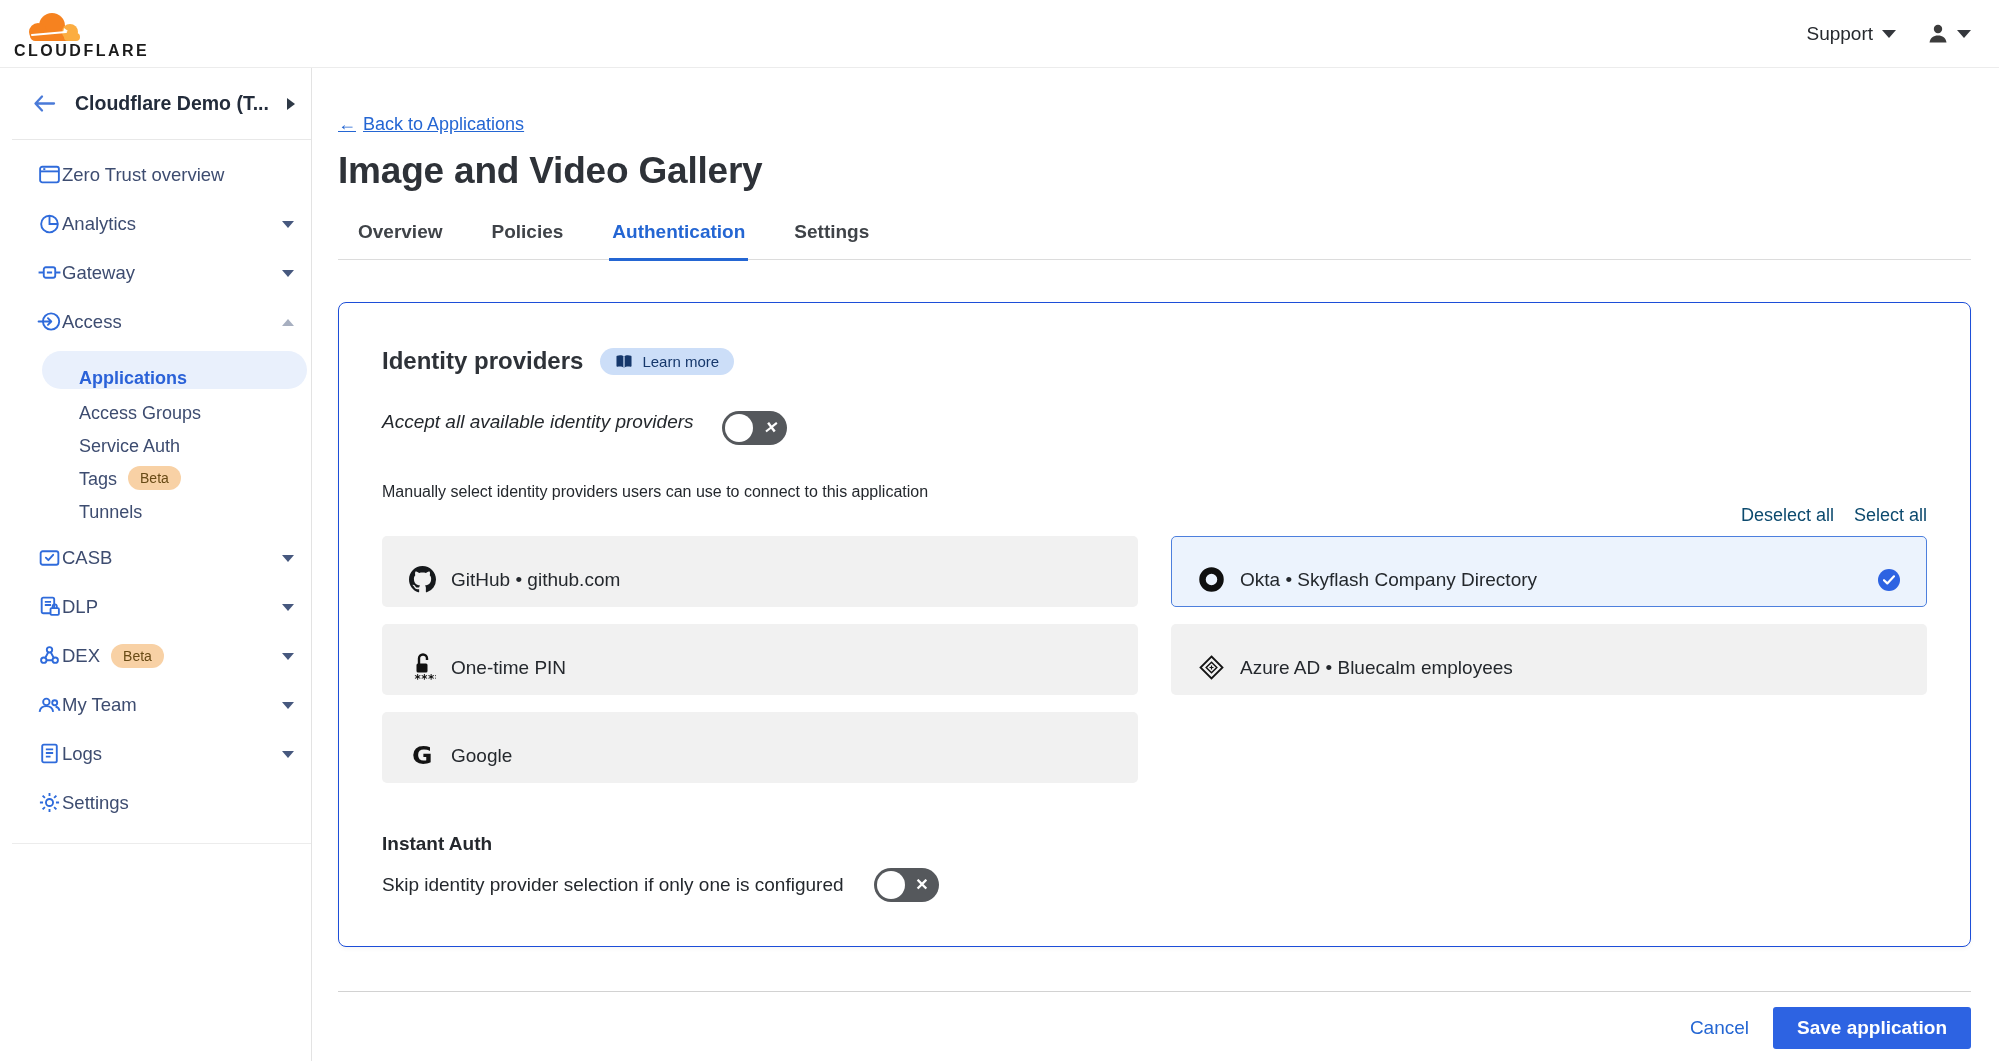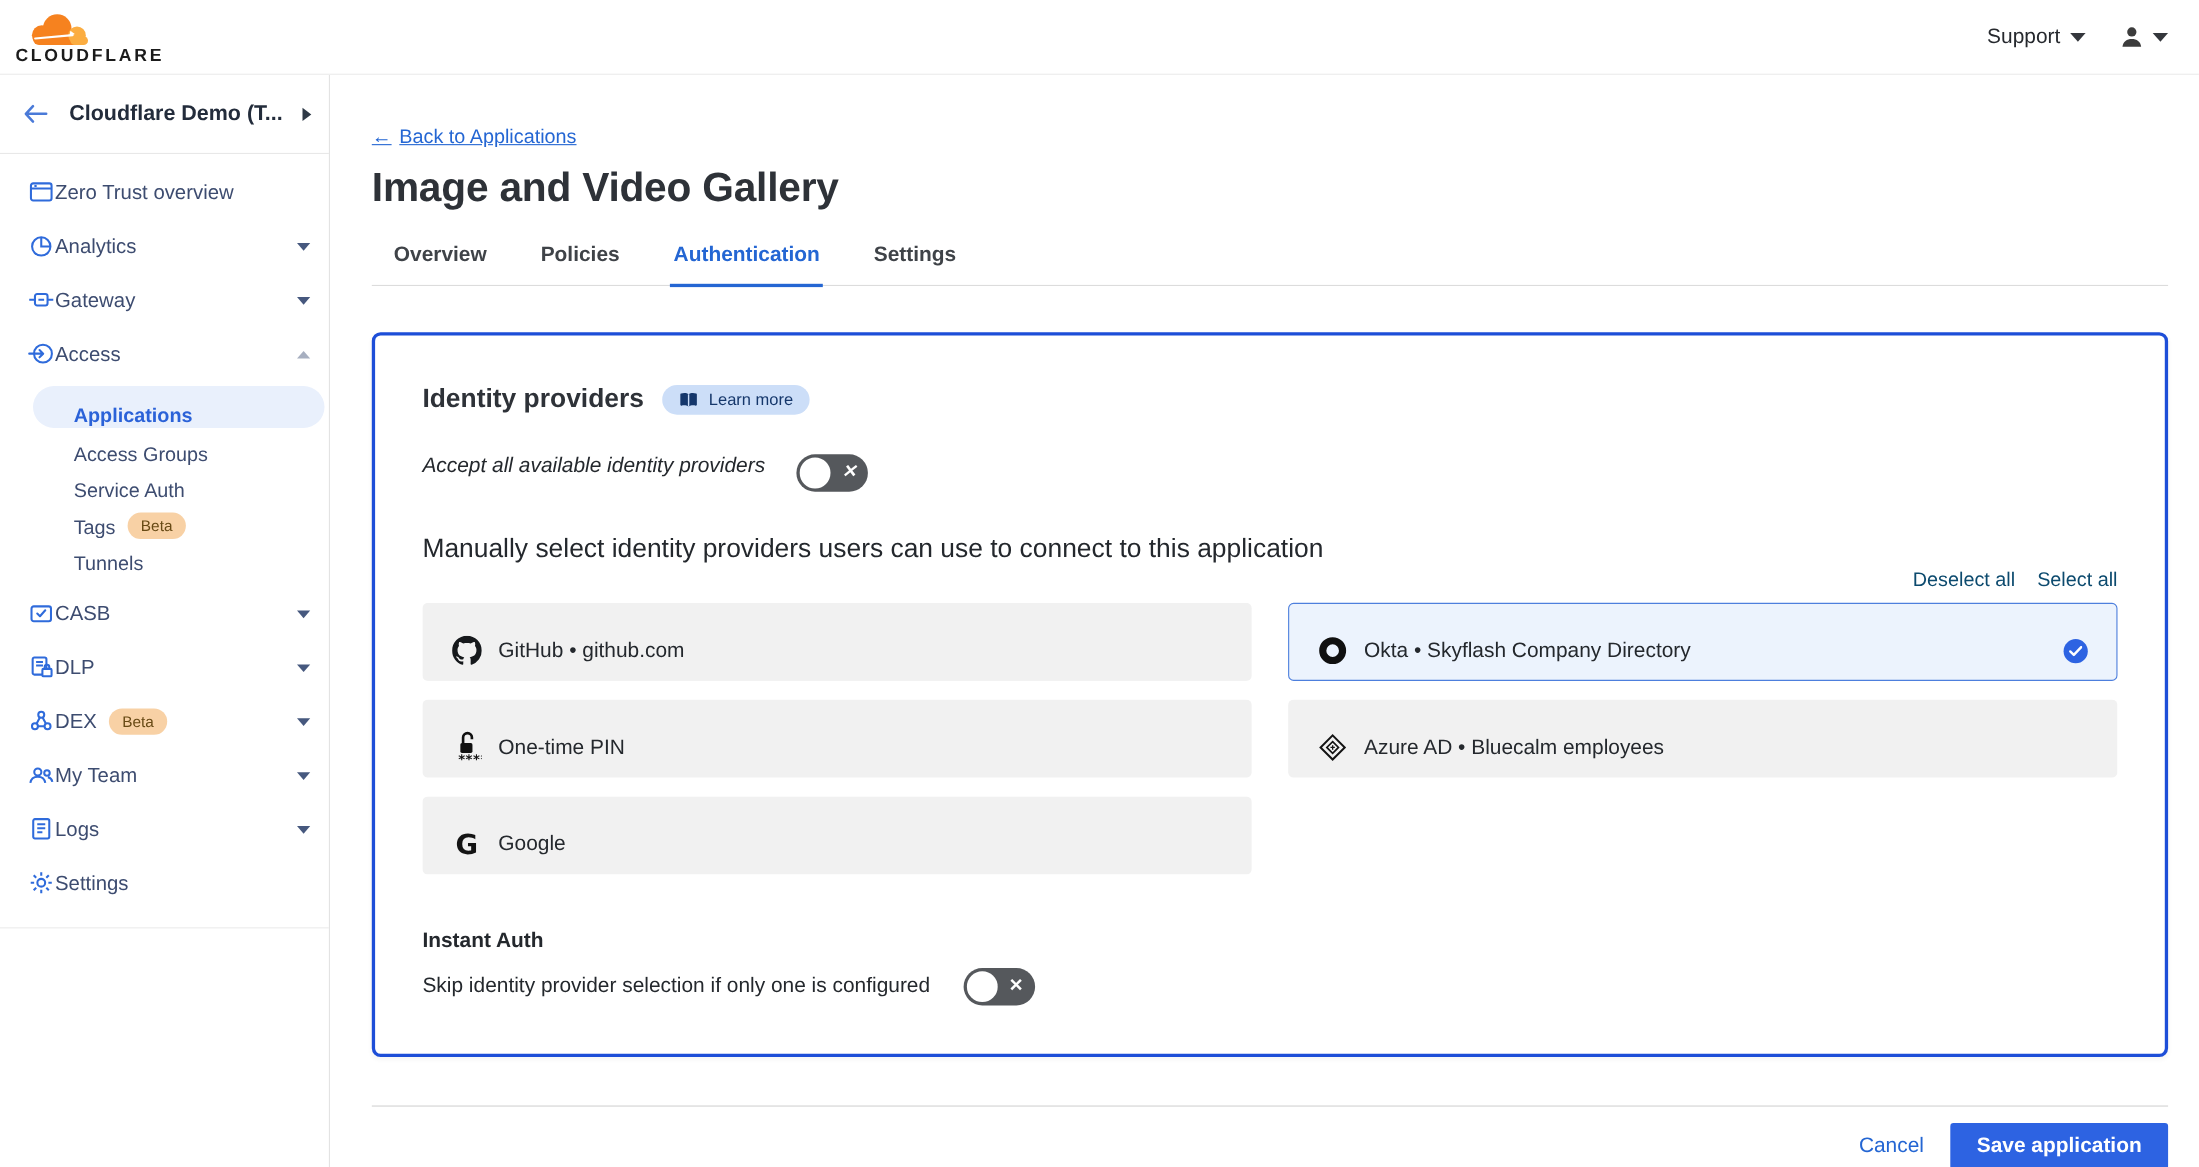--- a/index.html
+++ b/index.html
@@ -17,21 +17,21 @@
     justify-content:space-between; padding:0 28px 0 14px; z-index:10;
   }
   .logo { display:flex; flex-direction:column; align-items:flex-start; width:132px; }
   .logo-text { font-size:16px; font-weight:700; letter-spacing:2.5px; color:#1b1b1b; margin-top:-2px; }
   .topbar-right { display:flex; align-items:center; gap:30px; }
   .support { display:flex; align-items:center; gap:9px; font-size:19px; color:#26292e; cursor:pointer; }
   .tri-down { width:0; height:0; border-left:7px solid transparent; border-right:7px solid transparent; border-top:8px solid #34373c; }
   .user-menu { display:flex; align-items:center; gap:7px; cursor:pointer; }
 
   
-  .sidebar { position:absolute; top:68px; left:0; bottom:0; width:300px; background:#fff; border-right:1px solid #e3e3e3; }
+  .sidebar { position:absolute; top:68px; left:12px; bottom:0; width:300px; background:#fff; border-right:1px solid #e3e3e3; }
   .sidebar-header { height:72px; display:flex; align-items:center; padding:0 16px 0 20px; border-bottom:1px solid #e8e8e8; }
   .account-name { font-size:19.5px; font-weight:700; color:#232c3b; margin-left:18px; flex:1; white-space:nowrap; overflow:hidden; }
   .chev-right { width:0; height:0; border-top:6px solid transparent; border-bottom:6px solid transparent; border-left:8px solid #2e3946; }
   .nav { padding-top:10px; }
   .nav-item { position:relative; height:49px; display:flex; align-items:center; padding-left:24px; font-size:18.5px; color:#3d4c70; cursor:pointer; }
   .nav-icon { width:26px; height:26px; display:flex; align-items:center; justify-content:center; flex:none; }
   .nav-label { }
   .nav-caret { position:absolute; right:17px; top:50%; margin-top:-3px; width:0; height:0; }
   .caret-dn { border-left:6.5px solid transparent; border-right:6.5px solid transparent; border-top:7.5px solid #46587e; }
   .caret-up { border-left:6.5px solid transparent; border-right:6.5px solid transparent; border-bottom:7.5px solid #a7afc0; }
@@ -46,31 +46,31 @@
 
   
   .main { position:absolute; left:300px; top:68px; right:0; bottom:0; padding:46px 28px 0 38px; }
   .content { width:1633px; }
   .back-link { display:inline-flex; align-items:center; gap:7px; color:#2466d3; font-size:18px; text-decoration:underline; cursor:pointer; }
   .page-title { margin-top:15px; font-size:37px; font-weight:700; color:#2e3238; letter-spacing:-0.2px; }
   .tabs { margin-top:29px; display:flex; padding-left:17px; border-bottom:1px solid #dcdcdc; }
   .tab { font-size:19px; font-weight:700; color:#3f4348; padding:0 3px 15px; margin-right:43px; border-bottom:3px solid transparent; margin-bottom:-2px; cursor:pointer; }
   .tab.active { color:#2466d3; border-bottom-color:#2466d3; }
 
-  .card { margin-top:42px; width:1633px; background:#fff; border:3px solid #1d4ed8; border-radius:8px; padding:44px 43px; box-shadow:0 2px 4px rgba(0,0,0,0.04); }
+  .card { margin-top:42px; width:1633px; background:#fff; border:1px solid #1d4ed8; border-radius:8px; padding:44px 43px; box-shadow:0 2px 4px rgba(0,0,0,0.04); }
   .card-heading-row { display:flex; align-items:center; gap:17px; }
   .card-heading { font-size:24px; font-weight:700; color:#2e3238; }
   .learn-more { display:inline-flex; align-items:center; gap:9px; background:#ccdef8; color:#15376b; font-size:15px; padding:5px 15px; border-radius:14px; cursor:pointer; }
 
   .toggle-row { margin-top:36px; display:flex; align-items:flex-start; gap:28px; font-size:19px; color:#24282d;font-style:italic; }
   .toggle { width:65px; height:34px; border-radius:17px; background:#55585c; display:flex; align-items:center; justify-content:space-between; padding:0 10px 0 3px; cursor:pointer; flex:none; }
   .toggle .knob { width:28px; height:28px; border-radius:50%; background:#fff; }
   .toggle .x-glyph { color:#fff; font-size:16px; font-weight:700; line-height:1; }
 
-  .manual-hint { margin-top:38px; font-size:24px; color:#24282d; }
+  .manual-hint { margin-top:38px; font-size:16px; color:#24282d; }
   .select-links { display:flex; justify-content:flex-end; gap:20px; margin-top:4px; font-size:18px; }
   .select-links a { color:#0c4a6e; cursor:pointer; }
 
   .provider-grid { margin-top:10px; display:grid; grid-template-columns:1fr 1fr; column-gap:33px; row-gap:17px; }
   .provider-tile { height:71px; background:#f1f1f1; border:1px solid transparent; border-radius:5px; display:flex; align-items:center; padding:16px 26px 0 23px; font-size:19px; color:#24282d; cursor:pointer; }
   .provider-tile.selected { background:#ecf3fd; border-color:#4d7fdd; }
   .p-icon { width:32px; display:flex; justify-content:center; align-items:center; margin-right:13px; flex:none; }
   .check-badge { margin-left:auto; width:22px; height:22px; border-radius:50%; background:#2d63e2; display:flex; align-items:center; justify-content:center; flex:none; }
 
   .instant-heading { margin-top:50px; font-size:19px; font-weight:700; color:#24282d; }

